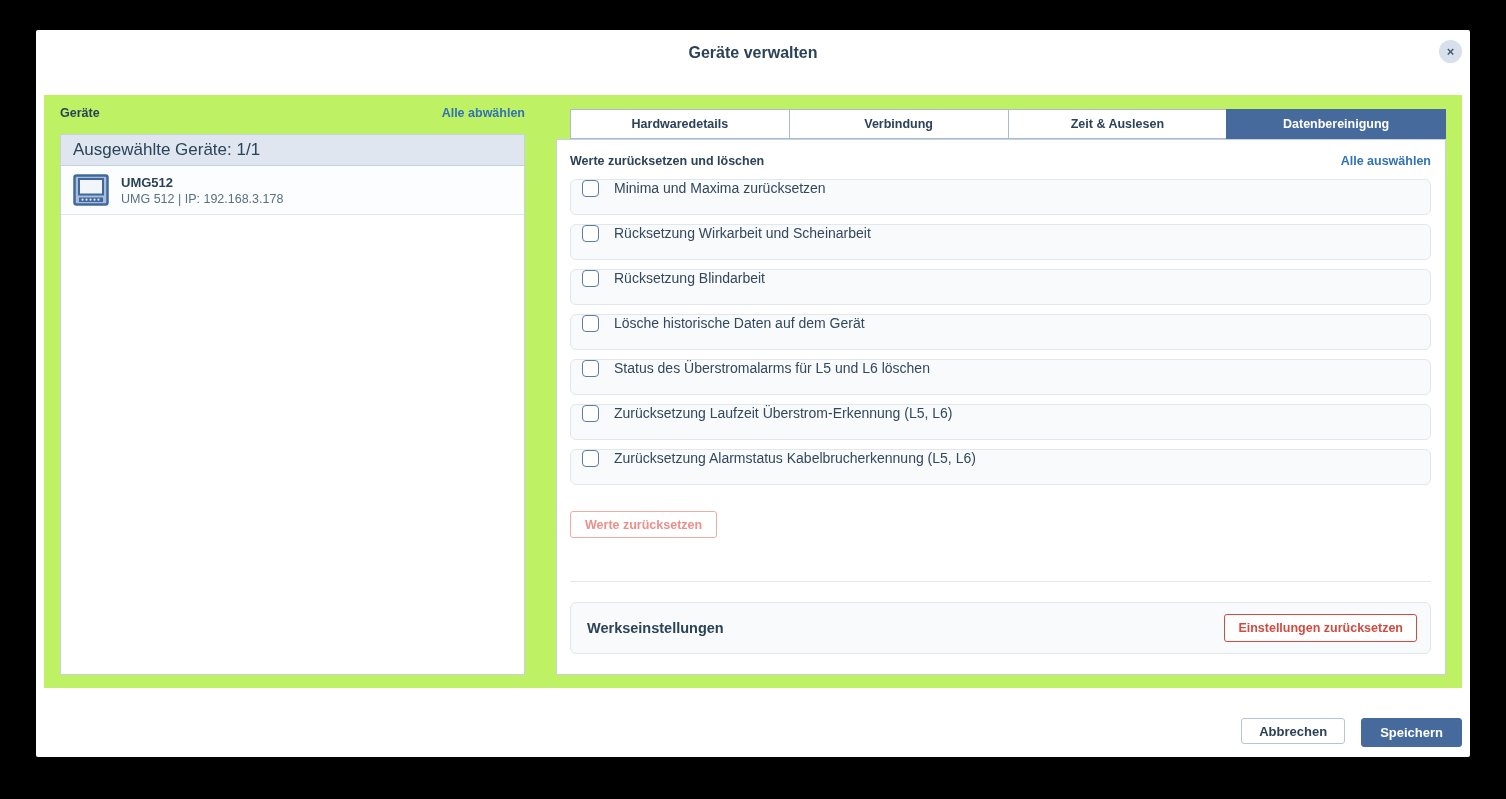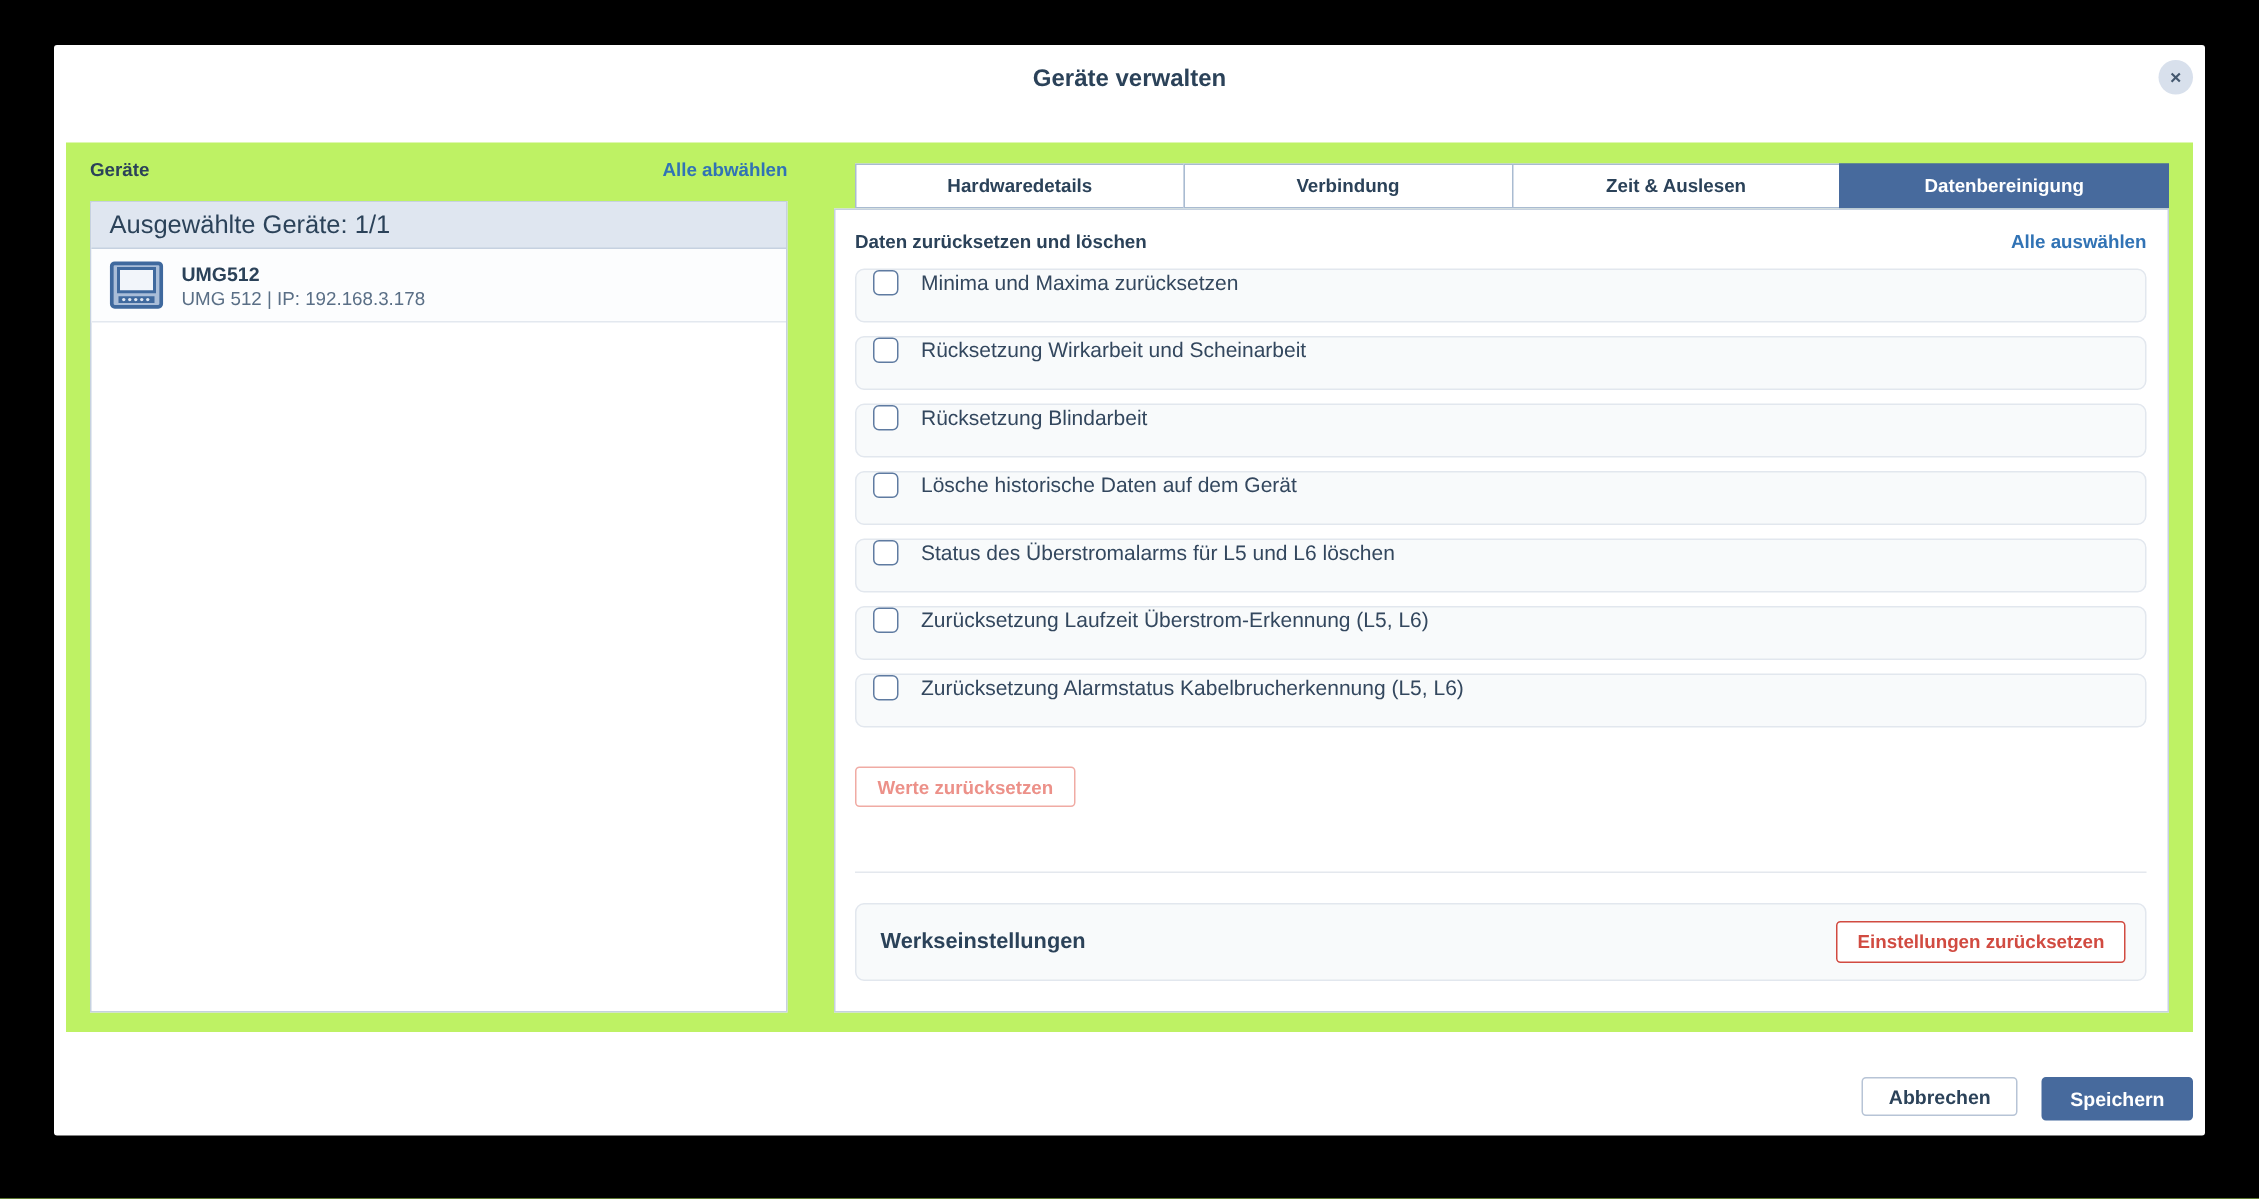--- a/index.html
+++ b/index.html
@@ -174,21 +174,21 @@
         <div class="tab">
     <span>Zeit &amp; Auslesen</span>
   </div>
         <div class="tab active">
     <span>Datenbereinigung</span>
   </div>
       </div>
 
     <div class="tab-content">
       <div class="section-row">
-        <span class="section-title">Daten zurücksetzen und löschen</span>
+        <span class="section-title">Werte zurücksetzen und löschen</span>
         <a class="link">Alle auswählen</a>
       </div>
 
       <div>
           <div class="option-row">
     <span class="checkbox"></span>
     <span class="option-label">Minima und Maxima zurücksetzen</span>
   </div>
           <div class="option-row">
     <span class="checkbox"></span>

